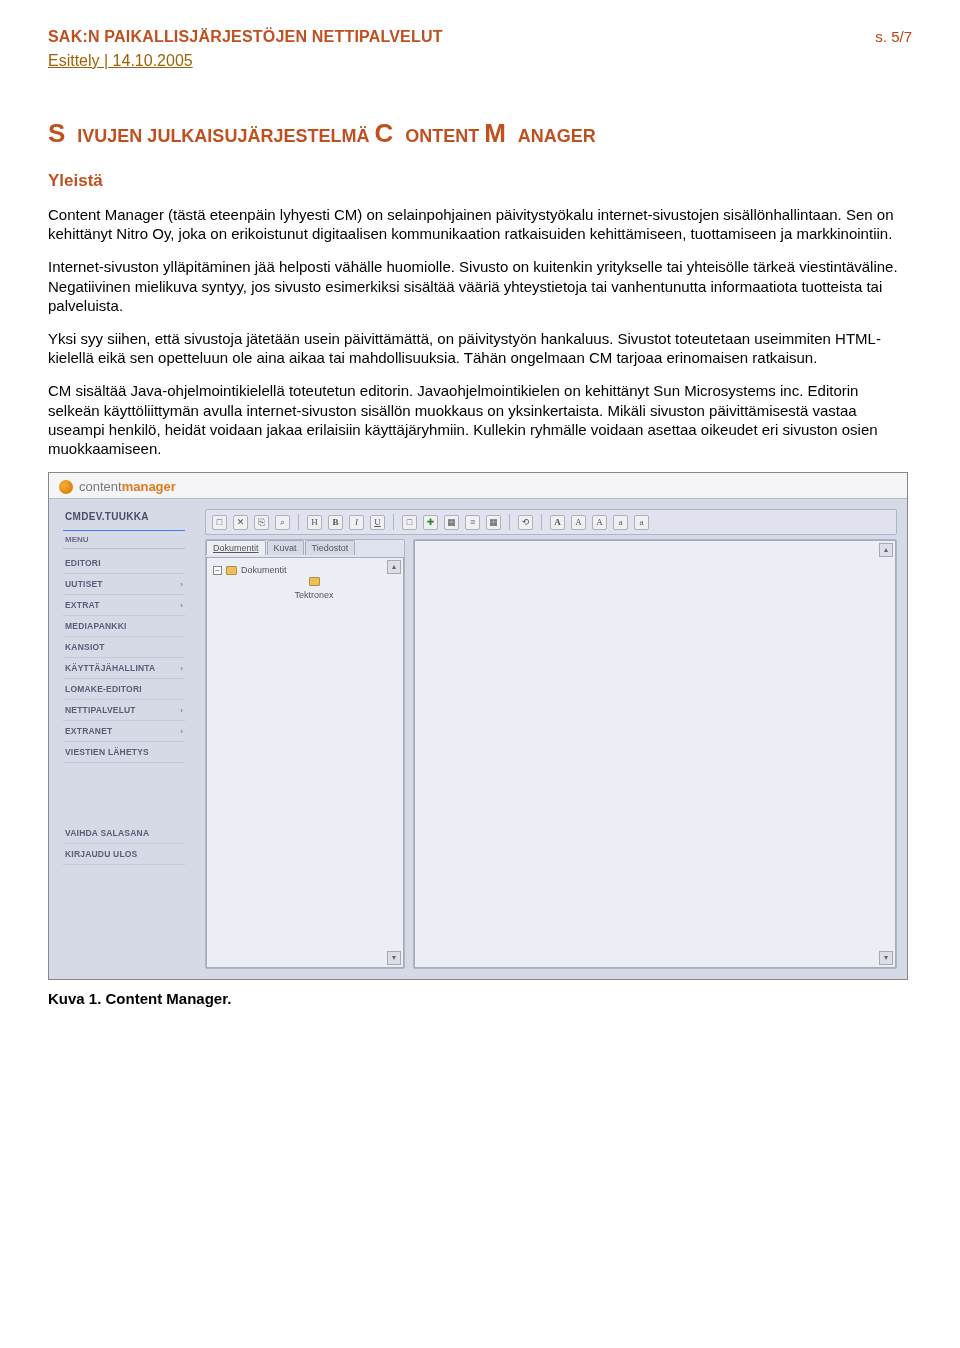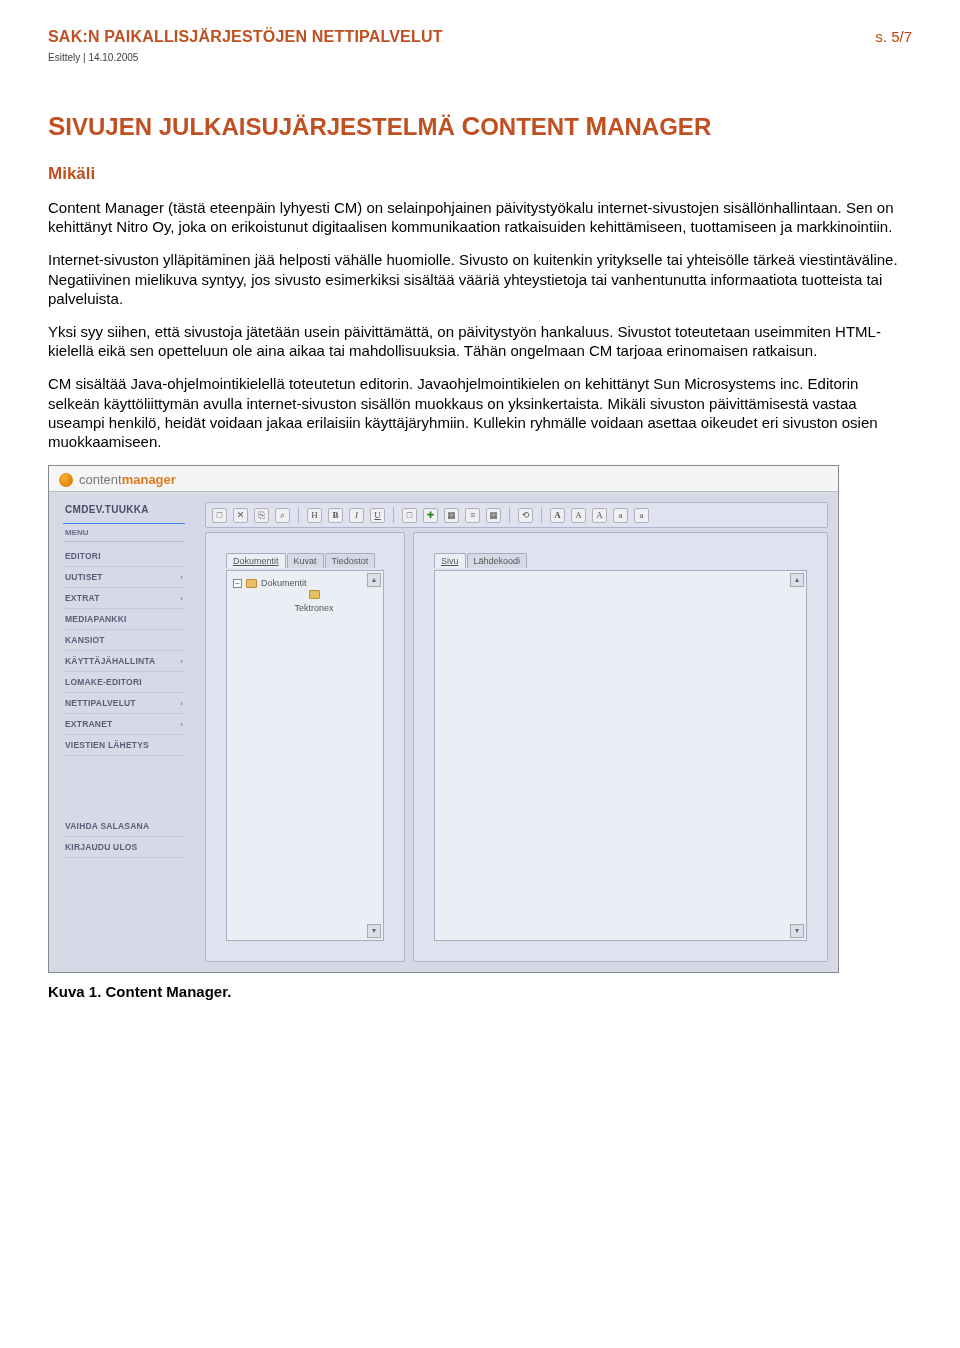--- a/index.html
+++ b/index.html
@@ -21,49 +21,50 @@
     color: #c05020;
     font-weight: bold;
     font-size: 16px;
     letter-spacing: 0.2px;
   }
   .page-num {
     color: #c2410c;
     font-size: 15px;
   }
   .subtitle {
-    color: #404040;
-    font-size: 10px;
+    color: #a16207;
+    font-size: 16px;
     margin-bottom: 48px;
+    text-decoration: underline;
   }
   h1.main-heading {
     color: #c05020;
     font-size: 26px;
     font-weight: bold;
     margin-bottom: 22px;
   }
-  h1.main-heading .smallcap { font-size: 24px; }
+  h1.main-heading .smallcap { font-size: 18px; margin-left: 12px; }
   h2.section-heading {
     color: #c05020;
     font-size: 17px;
     font-weight: bold;
     margin-bottom: 14px;
   }
   p.body-text {
     font-size: 15px;
     line-height: 1.28;
     margin-bottom: 14px;
     color: #000;
   }
   .figure {
     margin-top: 10px;
     margin-bottom: 10px;
   }
   .cm-window {
-    width: 791px;
+    width: 860px;
     background: #d6d9e6;
     border: 1px solid #888;
     font-family: Verdana, Arial, sans-serif;
   }
   .cm-titlebar {
     background: #f5f5f8;
     padding: 6px 10px 4px 10px;
     border-bottom: 1px solid #bbb;
     display: flex;
     align-items: center;
@@ -155,21 +156,21 @@
   }
   .cm-panels {
     display: flex;
     gap: 8px;
     flex: 1;
   }
   .cm-panel {
     background: #e0e3ef;
     border: 1px solid #b0b4c8;
     border-radius: 2px;
-    padding: 20px;
+    padding: 0;
     display: flex;
     flex-direction: column;
   }
   .cm-panel.left { width: 200px; }
   .cm-panel.right { flex: 1; }
   .cm-tabs {
     display: flex;
     gap: 0;
     font-size: 9px;
     color: #555;
@@ -243,21 +244,21 @@
 <div class="header-row">
   <div class="doc-title">SAK:N PAIKALLISJÄRJESTÖJEN NETTIPALVELUT</div>
   <div class="page-num">s. 5/7</div>
 </div>
 <div class="subtitle">Esittely | 14.10.2005</div>
 
 <h1 class="main-heading">
   <span>S</span><span class="smallcap">IVUJEN JULKAISUJÄRJESTELMÄ </span><span>C</span><span class="smallcap">ONTENT </span><span>M</span><span class="smallcap">ANAGER</span>
 </h1>
 
-<h2 class="section-heading">Mikäli</h2>
+<h2 class="section-heading">Yleistä</h2>
 
 <p class="body-text">Content Manager (tästä eteenpäin lyhyesti CM) on selainpohjainen päivitystyökalu internet-sivustojen sisällönhallintaan. Sen on kehittänyt Nitro Oy, joka on erikoistunut digitaalisen kommunikaation ratkaisuiden kehittämiseen, tuottamiseen ja markkinointiin.</p>
 <p class="body-text">Internet-sivuston ylläpitäminen jää helposti vähälle huomiolle. Sivusto on kuitenkin yritykselle tai yhteisölle tärkeä viestintäväline. Negatiivinen mielikuva syntyy, jos sivusto esimerkiksi sisältää vääriä yhteystietoja tai vanhentunutta informaatiota tuotteista tai palveluista.</p>
 <p class="body-text">Yksi syy siihen, että sivustoja jätetään usein päivittämättä, on päivitystyön hankaluus. Sivustot toteutetaan useimmiten HTML-kielellä eikä sen opetteluun ole aina aikaa tai mahdollisuuksia. Tähän ongelmaan CM tarjoaa erinomaisen ratkaisun.</p>
 <p class="body-text">CM sisältää Java-ohjelmointikielellä toteutetun editorin. Javaohjelmointikielen on kehittänyt Sun Microsystems inc. Editorin selkeän käyttöliittymän avulla internet-sivuston sisällön muokkaus on yksinkertaista. Mikäli sivuston päivittämisestä vastaa useampi henkilö, heidät voidaan jakaa erilaisiin käyttäjäryhmiin. Kullekin ryhmälle voidaan asettaa oikeudet eri sivuston osien muokkaamiseen.</p>
 
 <div class="figure">
   <div class="cm-window">
     <div class="cm-titlebar">
       <span class="cm-logo-icon"></span>
@@ -353,24 +354,20 @@
                 <span>Dokumentit</span>
               </div>
               <div class="cm-tree-item child">
                 <span class="cm-folder"></span>
                 <span>Tektronex</span>
               </div>
               <div class="scroll-down">▾</div>
             </div>
           </div>
           <div class="cm-panel right">
-            <div class="cm-tabs">
-              <div class="cm-tab active">Sivu</div>
-              <div class="cm-tab">Lähdekoodi</div>
-            </div>
             <div class="cm-pane">
               <div class="scroll-up">▴</div>
               <div class="scroll-down">▾</div>
             </div>
           </div>
         </div>
       </div>
     </div>
   </div>
 </div>

